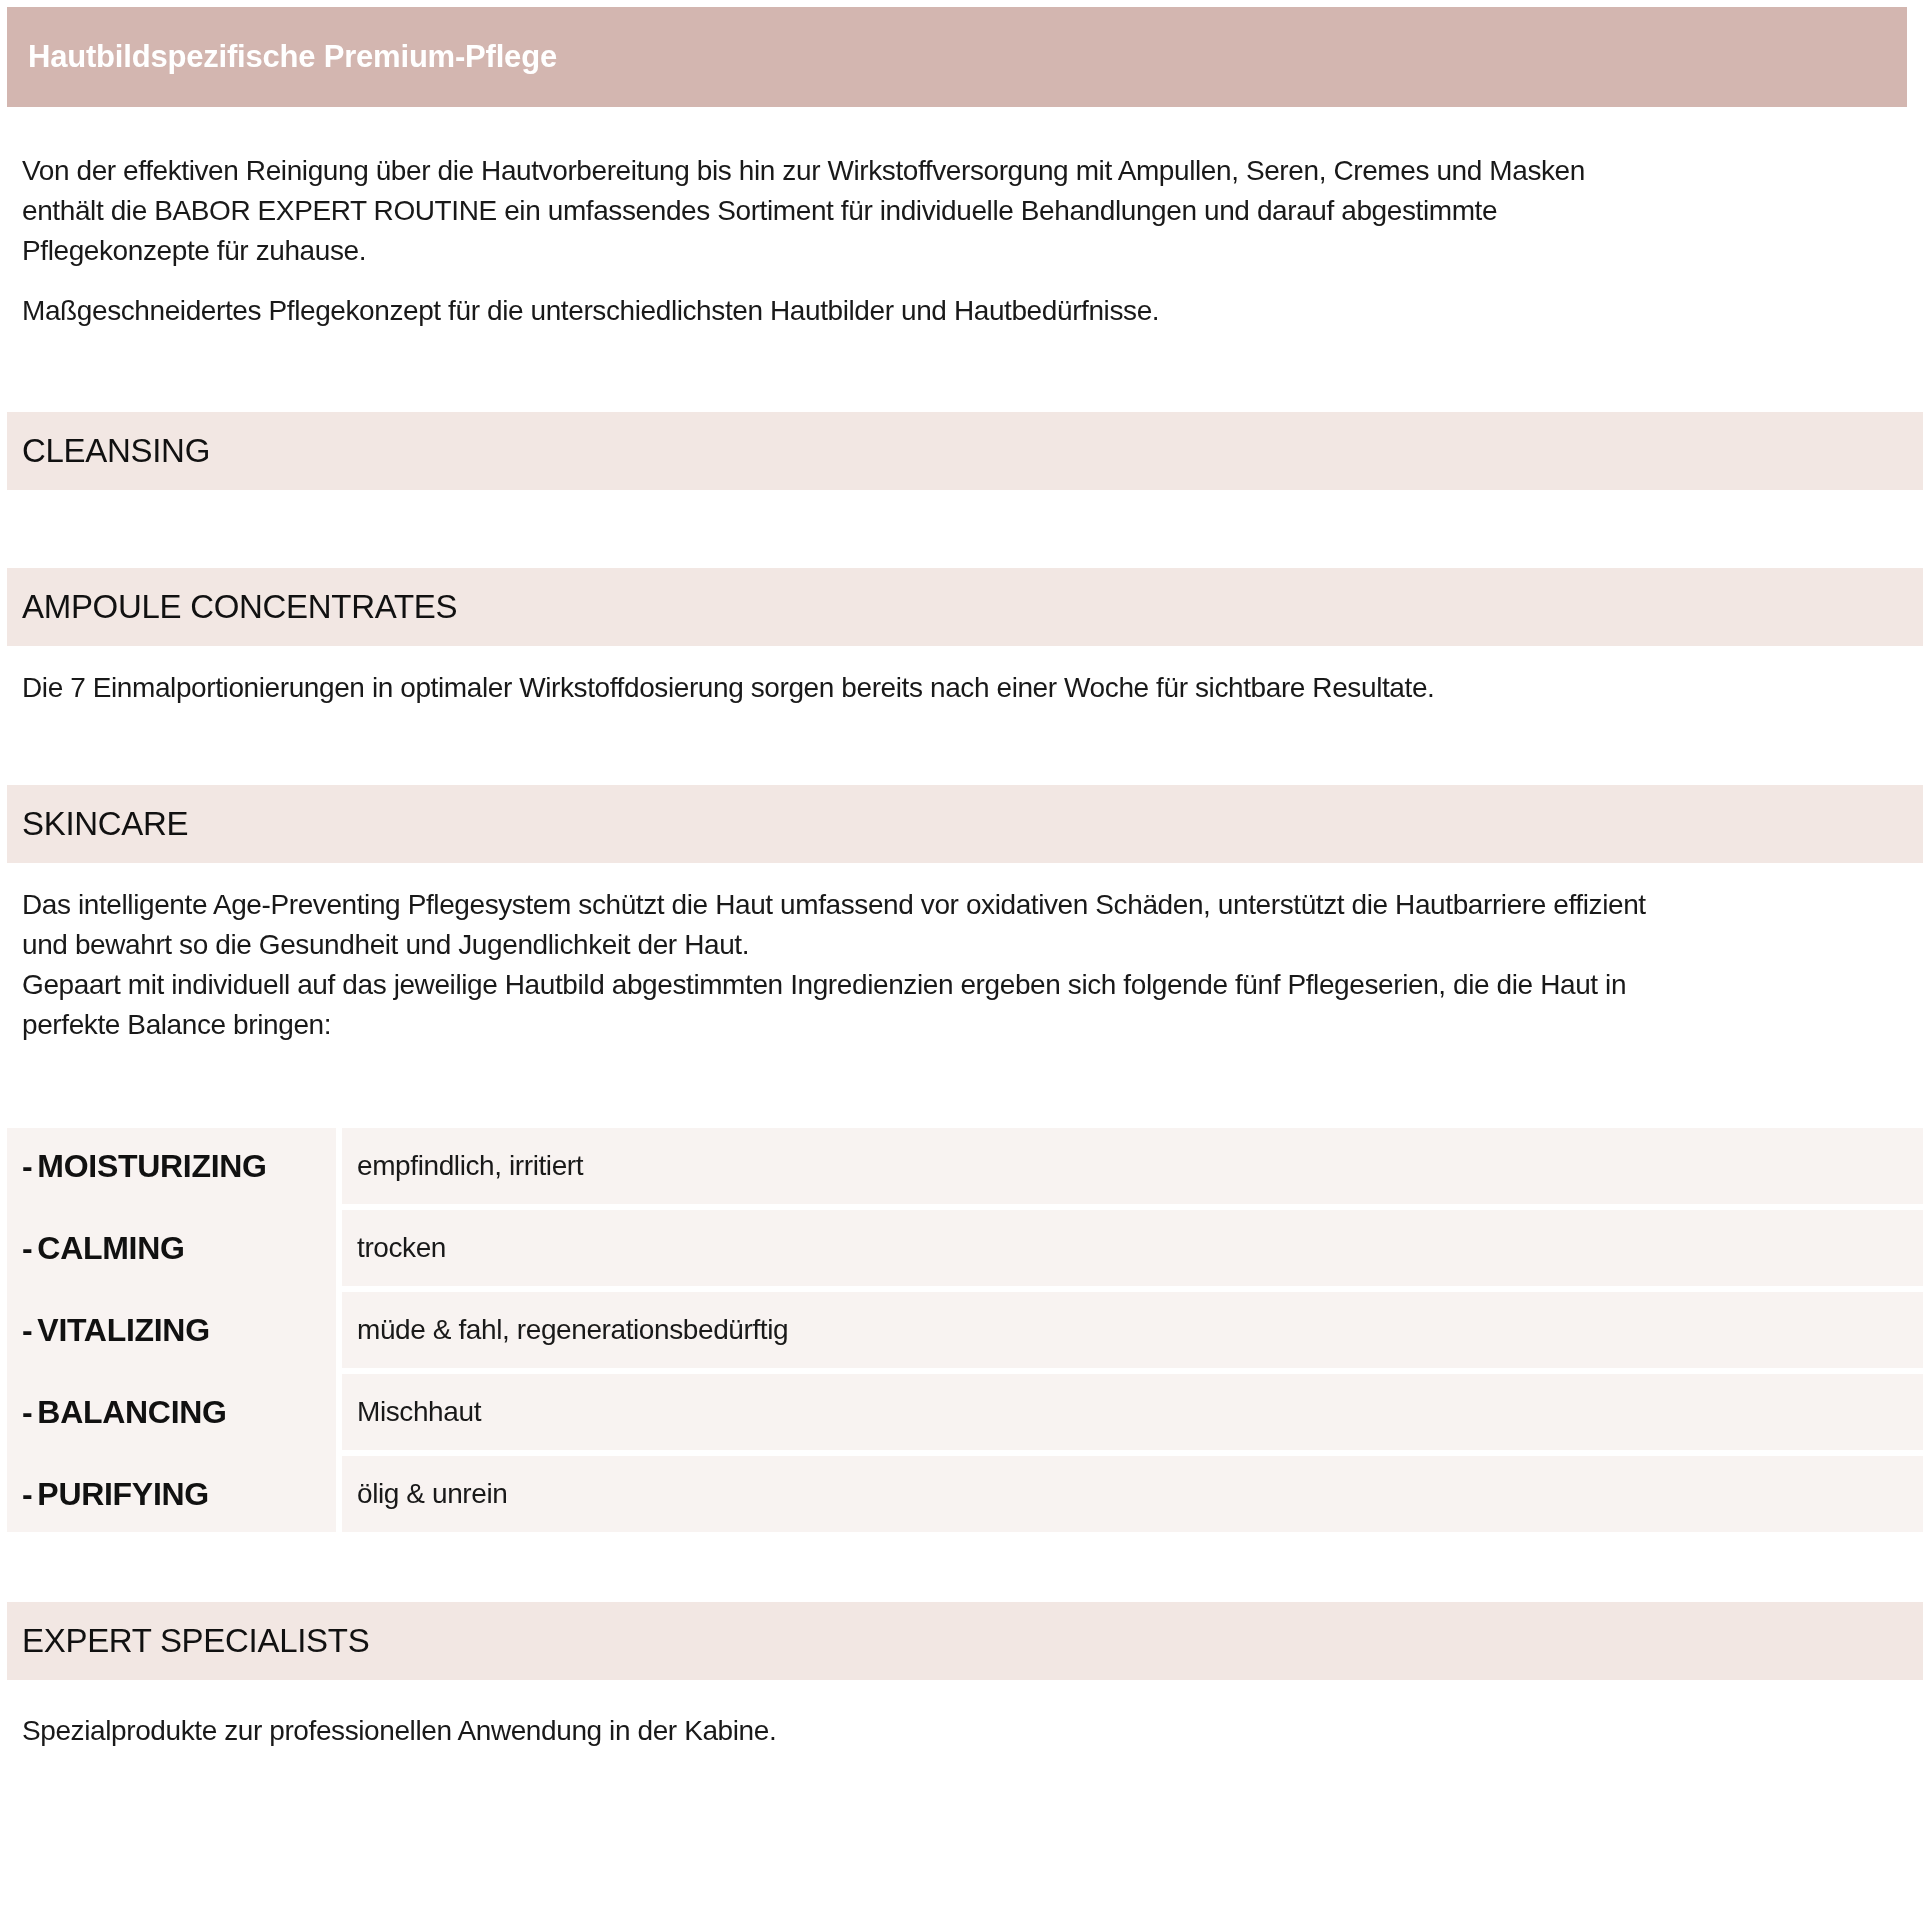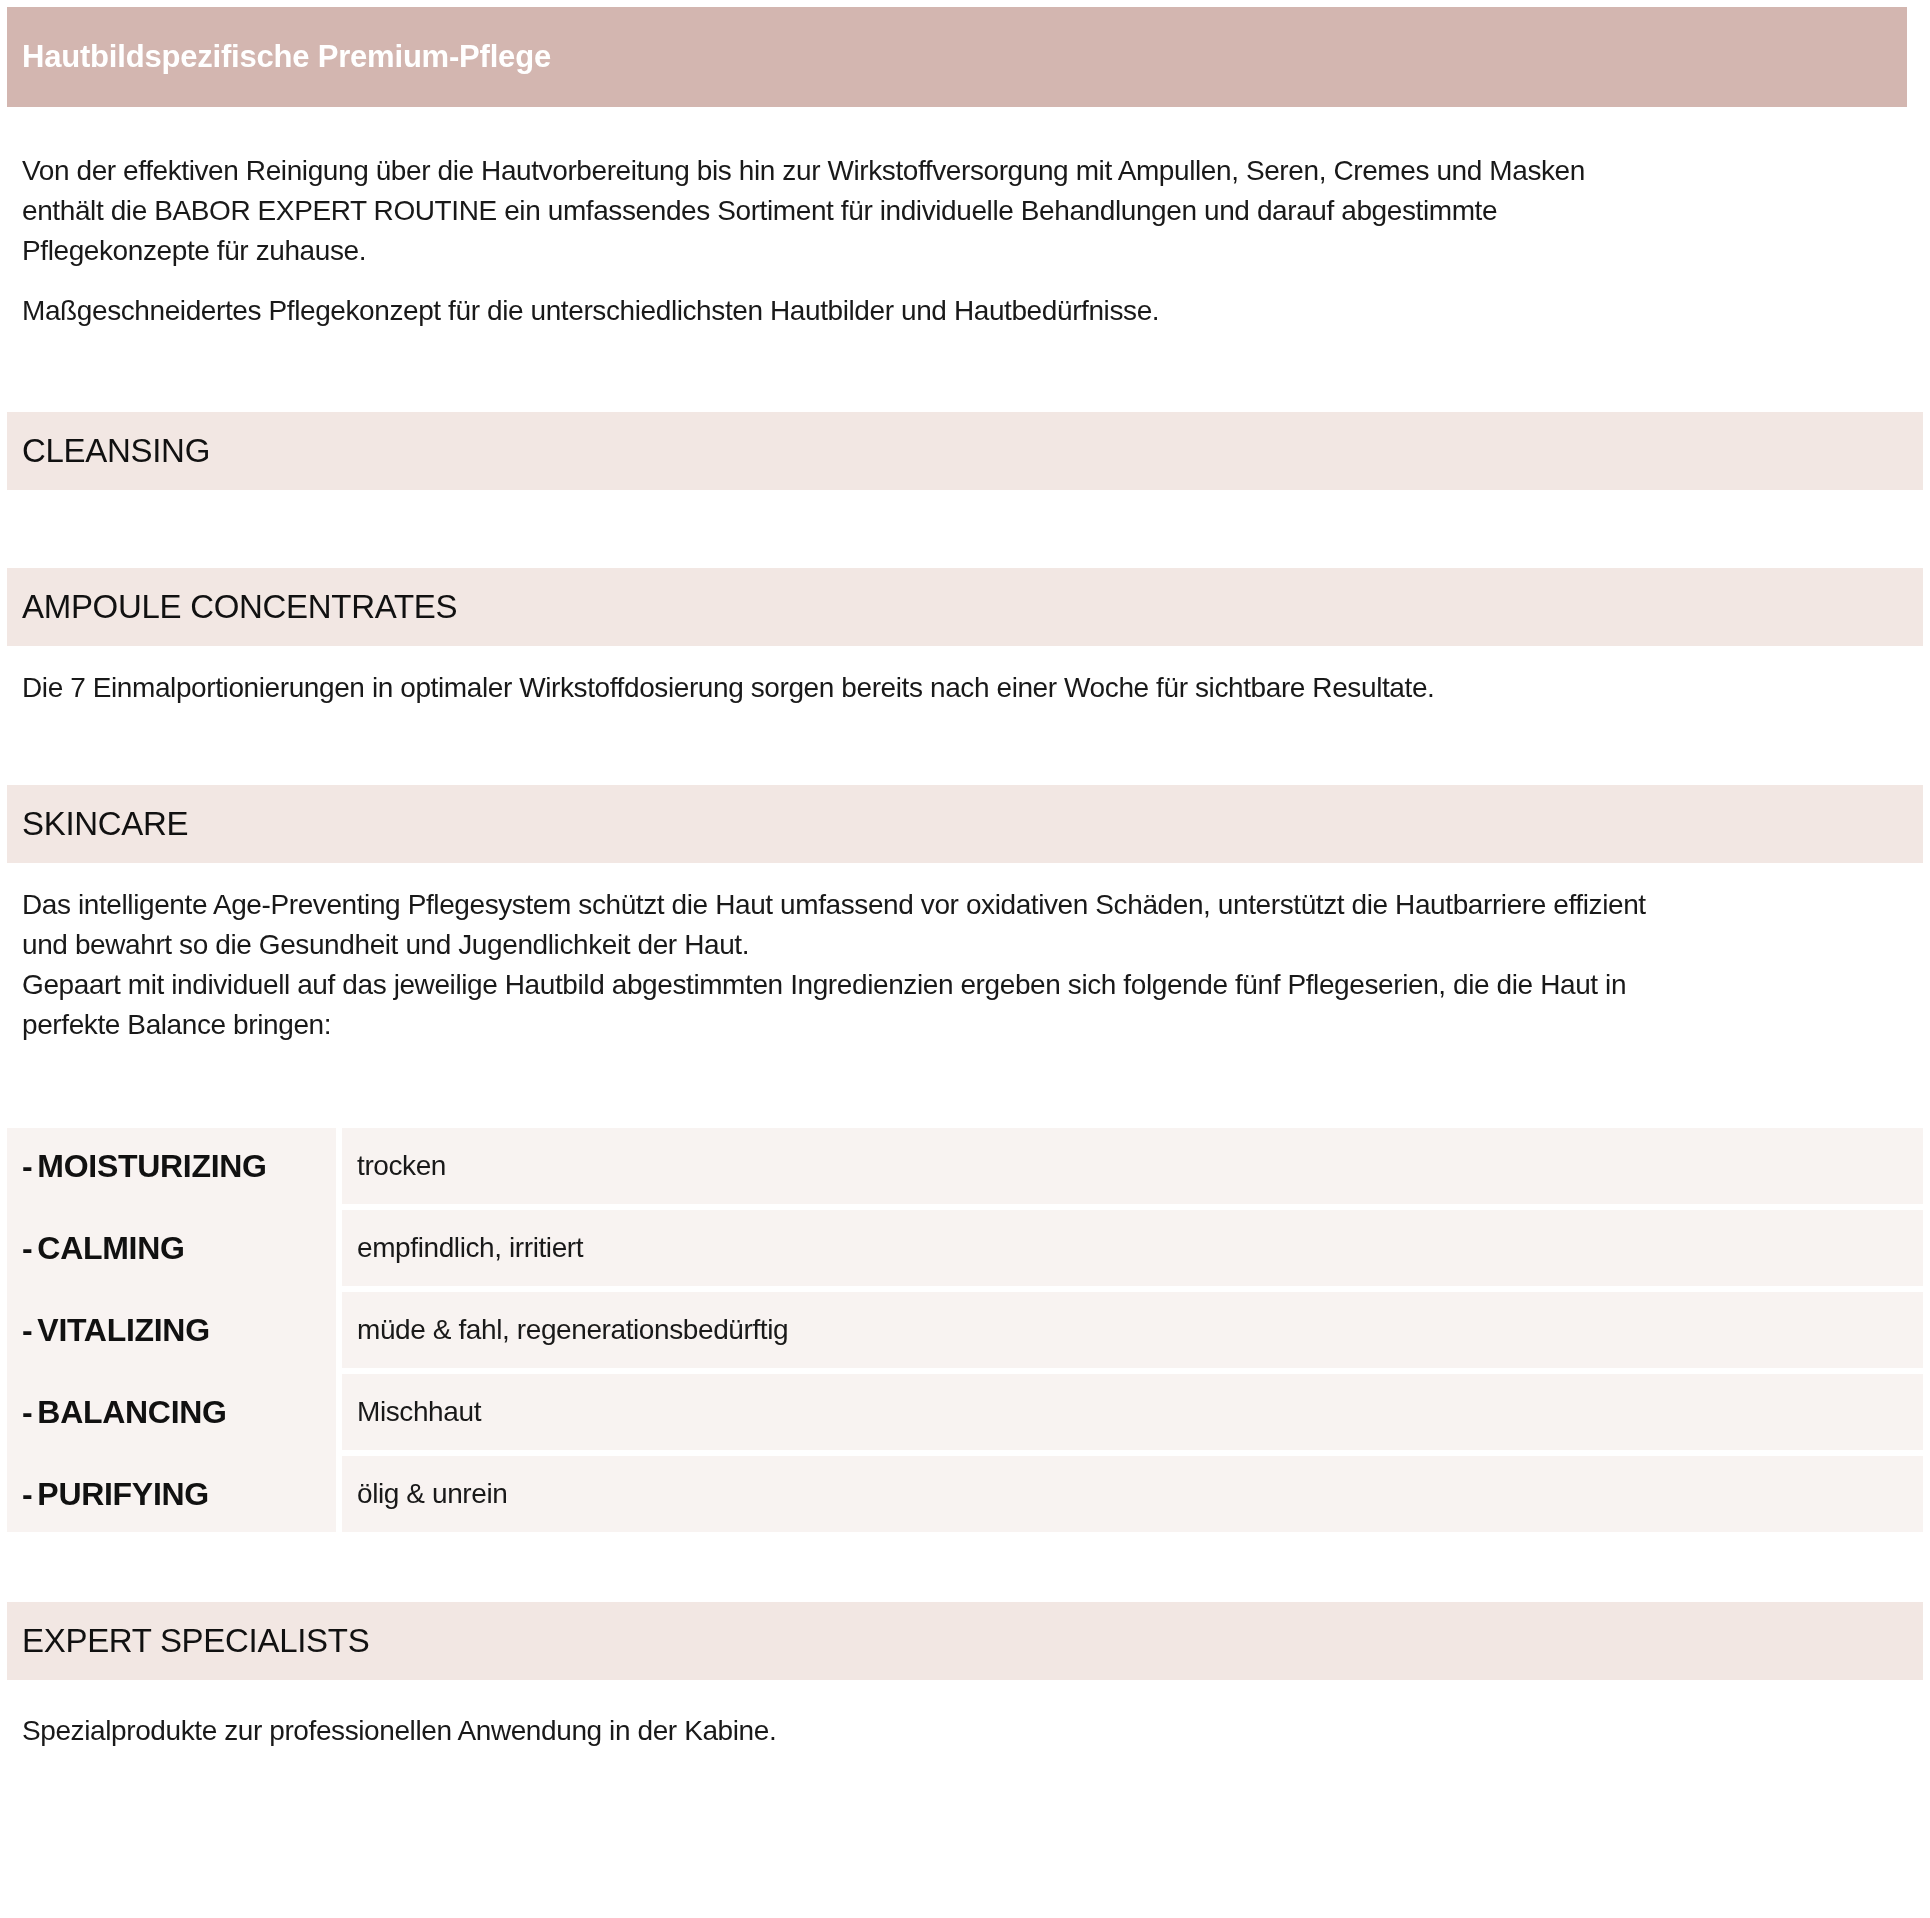--- a/index.html
+++ b/index.html
@@ -13,21 +13,21 @@
     overflow: hidden;
   }
   .inner { padding: 0 7px; }
 
   .topbar {
     margin: 7px 16px 0 0;
     height: 100px;
     background: #d3b6b0;
     display: flex;
     align-items: center;
-    padding: 0 15px;
+    padding: 0 21px;
     box-sizing: border-box;
   }
   .topbar .title {
     color: #ffffff;
     font-size: 31px;
     font-weight: 700;
     letter-spacing: -0.2px;
   }
 
   .bodytext {
@@ -166,22 +166,22 @@
         <div class="labelrow">
           <span class="dash">-</span>
           <span>BALANCING</span>
         </div>
         <div class="labelrow">
           <span class="dash">-</span>
           <span>PURIFYING</span>
         </div>
       </div>
       <div class="valuecol">
+        <div class="valuecell">empfindlich, irritiert</div>
         <div class="valuecell">trocken</div>
-        <div class="valuecell">empfindlich, irritiert</div>
         <div class="valuecell">müde &amp; fahl, regenerationsbedürftig</div>
         <div class="valuecell">Mischhaut</div>
         <div class="valuecell">ölig &amp; unrein</div>
       </div>
     </div>
 
     <div class="secbar sec4bar">
       <span class="sectitle">EXPERT SPECIALISTS</span>
     </div>
     <div class="bodytext sec4text">

